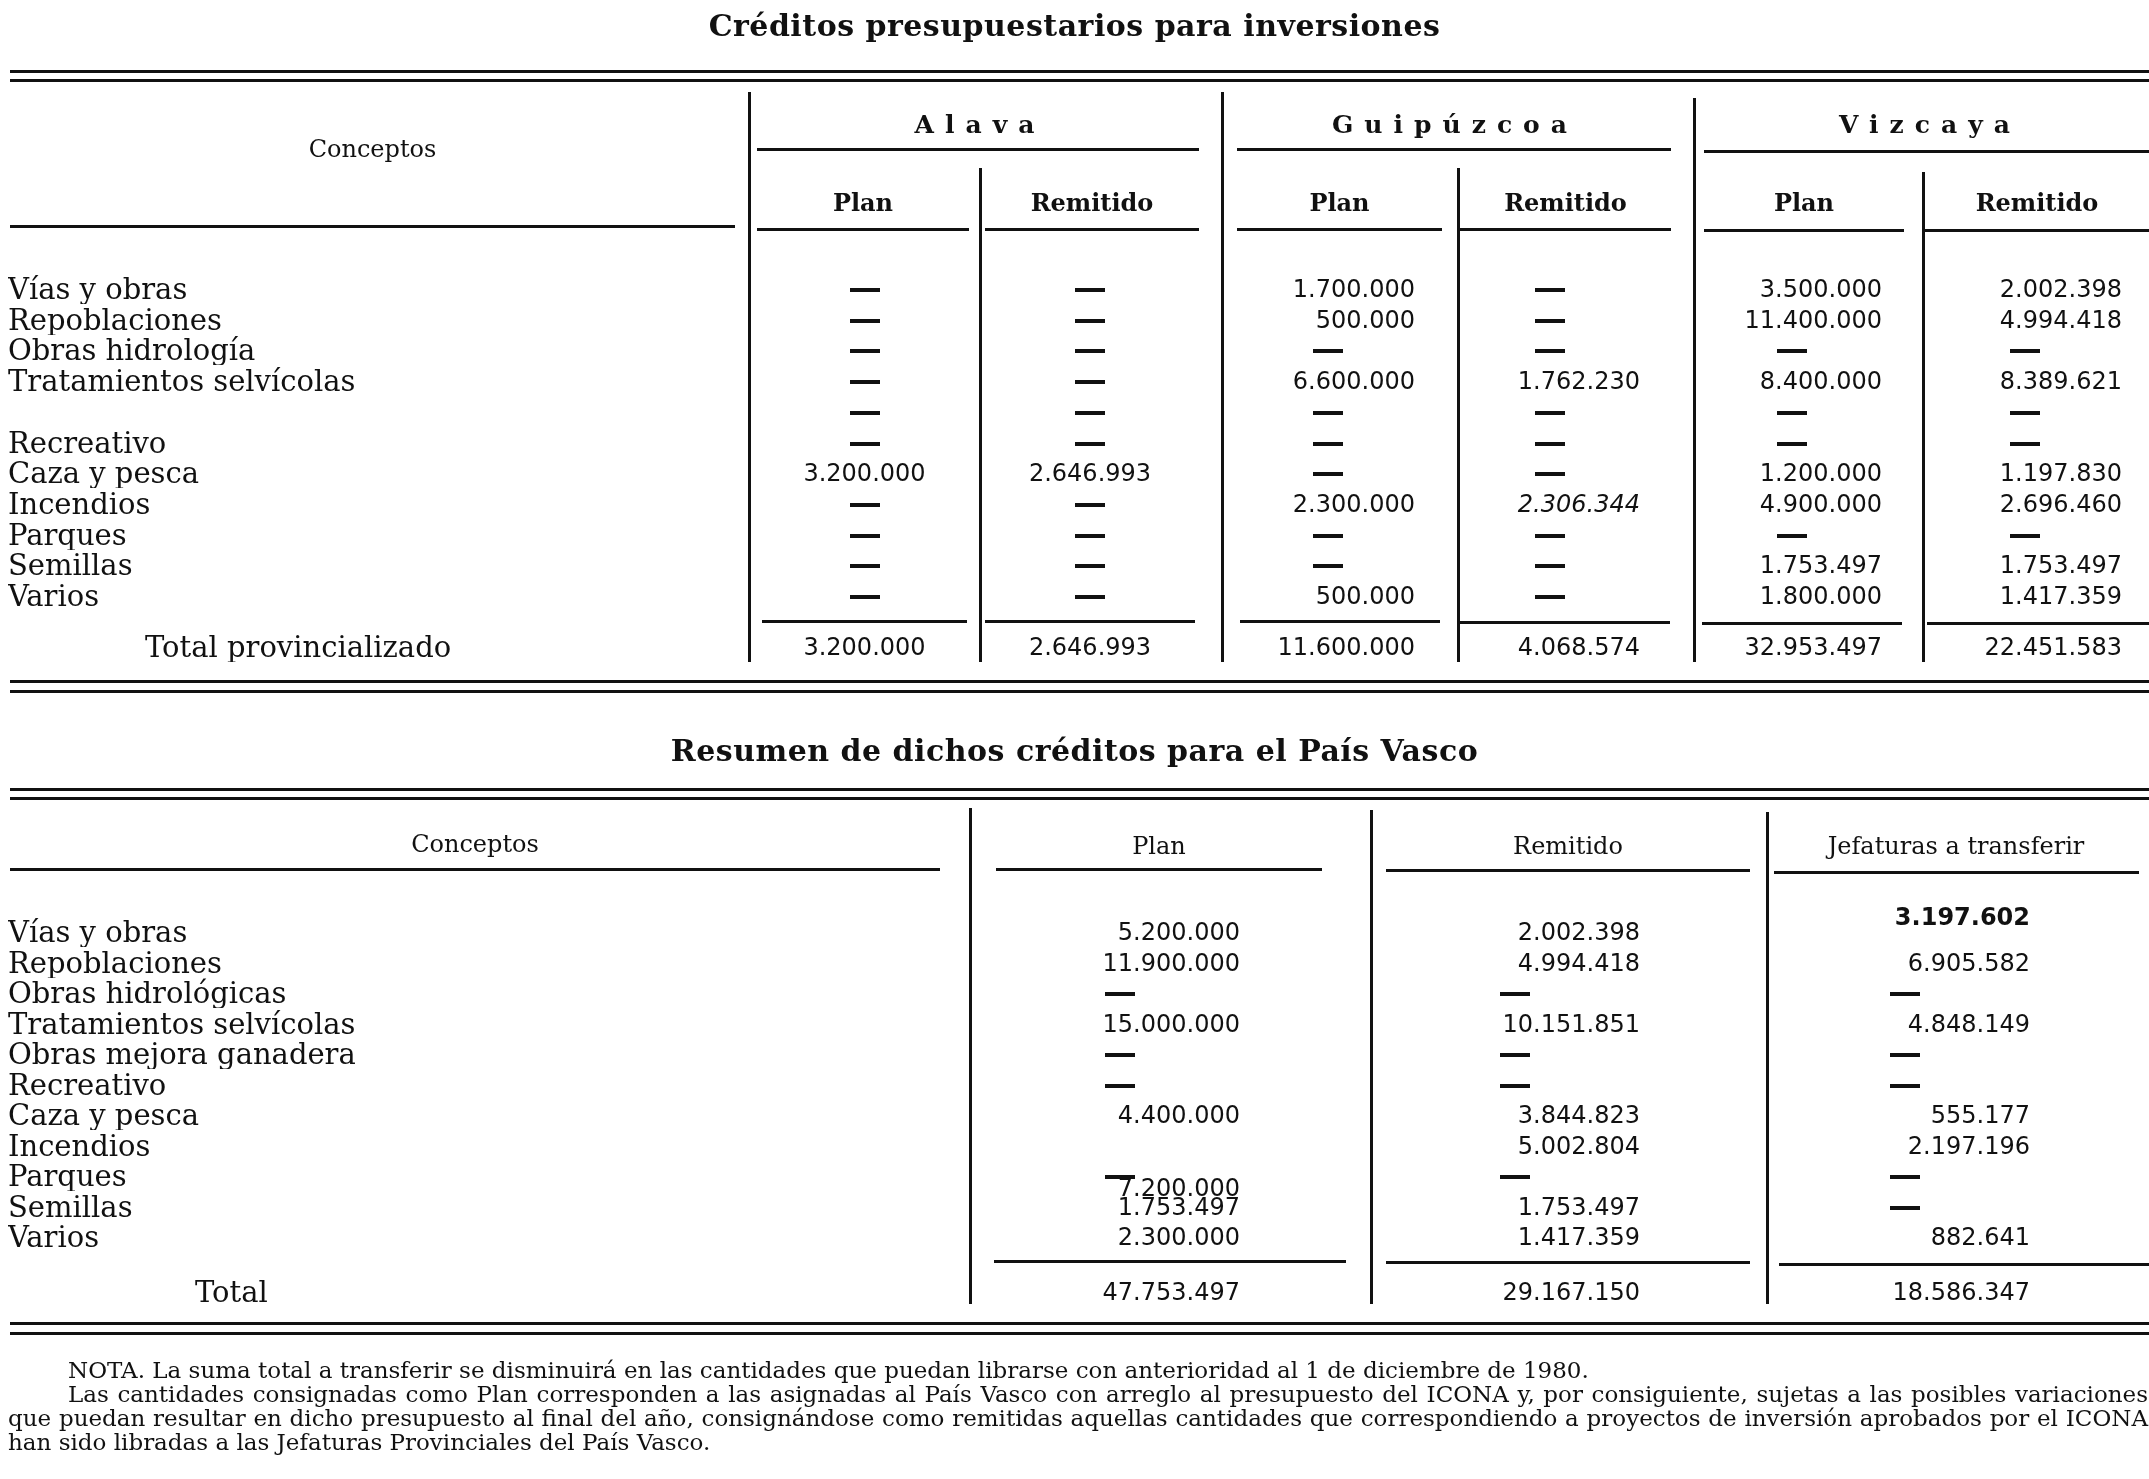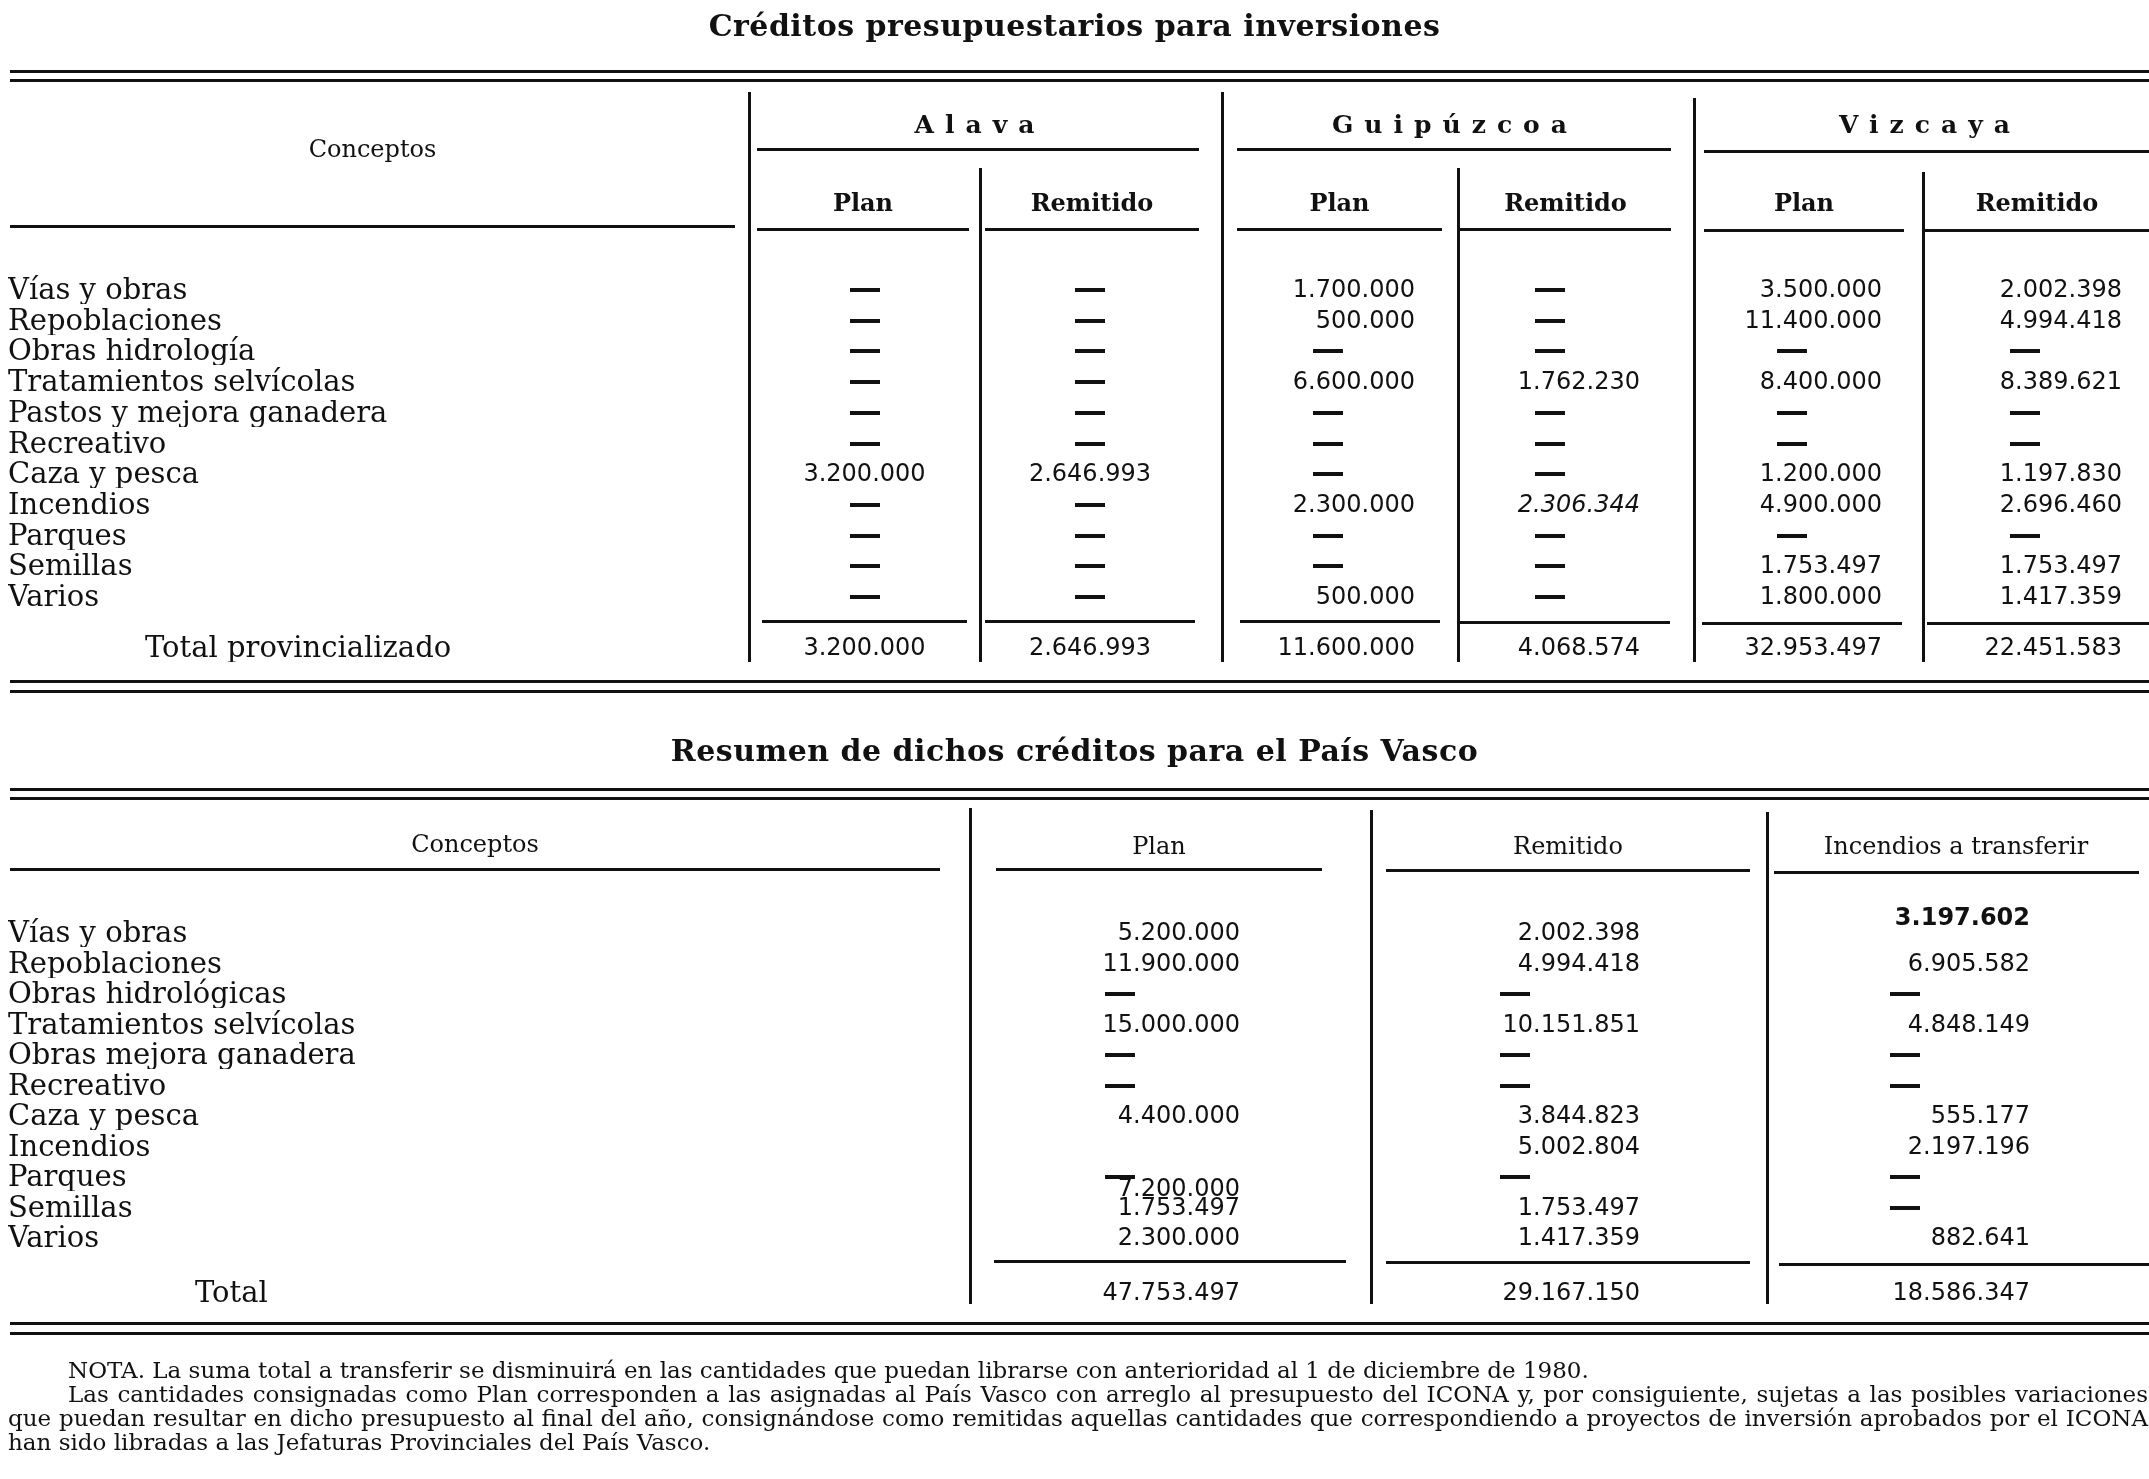--- a/index.html
+++ b/index.html
@@ -105,21 +105,21 @@
     <div class="cell center" style="left: 1460px; width: 180px; top: 335px;"><span class="dash"></span></div>
     <div class="cell center" style="left: 1702px; width: 180px; top: 335px;"><span class="dash"></span></div>
     <div class="cell center" style="left: 1927px; width: 195px; top: 335px;"><span class="dash"></span></div>
     <div class="concept-row" style="top: 366px; width: 730px;"><span class="dots" style="text-align: right;">... ... ... ... ... ... ... ... ... ... ... ... ... ... ... ... ... ... ... ... ... ... ...</span><span class="lbl">Tratamientos selvícolas</span></div>
     <div class="cell center" style="left: 762px; width: 205px; top: 366px;"><span class="dash"></span></div>
     <div class="cell center" style="left: 985px; width: 210px; top: 366px;"><span class="dash"></span></div>
     <div class="cell" style="left: 1240px; width: 175px; top: 366px;">6.600.000</div>
     <div class="cell" style="left: 1460px; width: 180px; top: 366px;">1.762.230</div>
     <div class="cell" style="left: 1702px; width: 180px; top: 366px;">8.400.000</div>
     <div class="cell" style="left: 1927px; width: 195px; top: 366px;">8.389.621</div>
-    <div class="concept-row" style="top: 397px; width: 730px;"><span class="dots" style="text-align: right;">... ... ... ... ... ... ... ... ... ... ... ... ... ... ... ... ... ... ... ... ... ... ...</span><span class="lbl">Pastos y mejora ganadera</span></div>
+    <div class="concept-row" style="top: 397px; width: 730px;"><span class="dots" style="text-align: right;">... ... ... ... ... ... ... ... ... ... ... ... ... ... ... ... ... ... ... ... ... ... ...</span></div>
     <div class="cell center" style="left: 762px; width: 205px; top: 397px;"><span class="dash"></span></div>
     <div class="cell center" style="left: 985px; width: 210px; top: 397px;"><span class="dash"></span></div>
     <div class="cell center" style="left: 1240px; width: 175px; top: 397px;"><span class="dash"></span></div>
     <div class="cell center" style="left: 1460px; width: 180px; top: 397px;"><span class="dash"></span></div>
     <div class="cell center" style="left: 1702px; width: 180px; top: 397px;"><span class="dash"></span></div>
     <div class="cell center" style="left: 1927px; width: 195px; top: 397px;"><span class="dash"></span></div>
     <div class="concept-row" style="top: 428px; width: 730px;"><span class="dots" style="text-align: right;">... ... ... ... ... ... ... ... ... ... ... ... ... ... ... ... ... ... ... ... ... ... ...</span><span class="lbl">Recreativo</span></div>
     <div class="cell center" style="left: 762px; width: 205px; top: 428px;"><span class="dash"></span></div>
     <div class="cell center" style="left: 985px; width: 210px; top: 428px;"><span class="dash"></span></div>
     <div class="cell center" style="left: 1240px; width: 175px; top: 428px;"><span class="dash"></span></div>
@@ -183,21 +183,21 @@
 <div class="title" style="top:733px;">Resumen de dichos créditos para el País Vasco</div>
 
 <div class="hline" style="left:10px; width:2139px; top:788px;"></div>
 <div class="hline" style="left:10px; width:2139px; top:797px;"></div>
 
 <div class="hdr" style="left:10px; width:930px; top:830px;">Conceptos</div>
 <div class="hline" style="left:10px; width:930px; top:868px;"></div>
 
 <div class="hdr" style="left:996px; width:326px; top:832px;">Plan</div>
 <div class="hdr" style="left:1386px; width:364px; top:832px;">Remitido</div>
-<div class="hdr" style="left:1774px; width:364px; top:832px;">Incendios a transferir</div>
+<div class="hdr" style="left:1774px; width:364px; top:832px;">Jefaturas a transferir</div>
 
 <div class="hline" style="left:996px; width:326px; top:868px;"></div>
 <div class="hline" style="left:1386px; width:364px; top:869px;"></div>
 <div class="hline" style="left:1774px; width:365px; top:871px;"></div>
 
 <div class="vline" style="left:969px; top:808px; height:496px;"></div>
 <div class="vline" style="left:1370px; top:810px; height:494px;"></div>
 <div class="vline" style="left:1766px; top:812px; height:492px;"></div>
 
 <div id="t2-rows">

